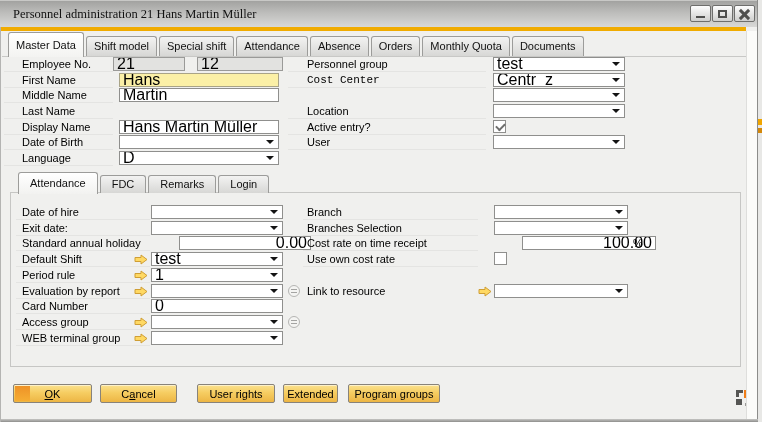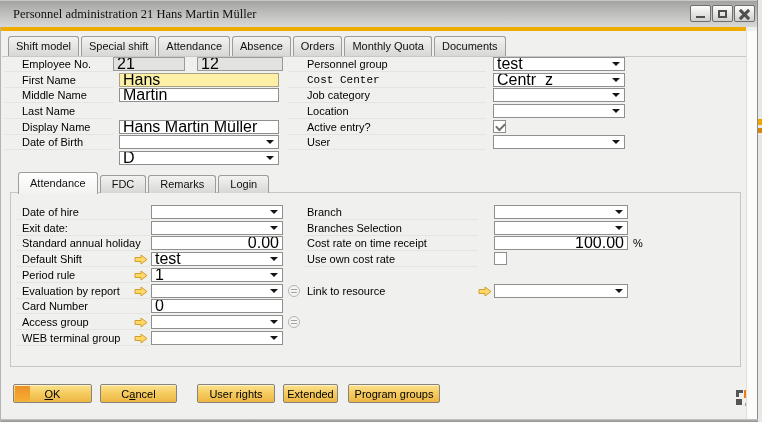--- a/index.html
+++ b/index.html
@@ -44,21 +44,21 @@
 
   .groupframe{position:absolute;left:10px;top:192px;width:731px;height:175px;border:1px solid #c6c6c4;box-sizing:border-box;}
 
   
   .lblcell{position:absolute;height:16px;line-height:16px;font-size:11px;color:#000;
     border-bottom:1px solid #e4e4e2;box-sizing:border-box;white-space:nowrap;overflow:hidden;}
   .fld{position:absolute;height:14px;box-sizing:border-box;border:1px solid #8f8f8d;background:#fff;
     font-size:16px;color:#000;display:flex;align-items:center;padding:0 3px;white-space:nowrap;overflow:hidden;}
   .fld.dis{background:#e2e2e0;border-color:#9a9a98;}
   .fld.yellow{background:#fbf0a6;border-color:#a9a487;}
-  .fld.num{justify-content:flex-end;}
+  .fld.num{justify-content:flex-end;margin-left:28px;}
   .combo{padding-right:14px;}
   .tri{position:absolute;right:4px;top:4px;width:0;height:0;
     border-left:4px solid transparent;border-right:4px solid transparent;border-top:4px solid #141414;}
   .cb{position:absolute;width:13px;height:13px;border:1px solid #8f8f8d;background:#fff;box-sizing:border-box;}
   .check{position:absolute;left:2px;top:2px;width:7px;height:4px;
     border-left:2px solid #6f6f6d;border-bottom:2px solid #6f6f6d;transform:rotate(-45deg);}
   .arrow-slot{position:absolute;width:16px;height:15px;display:flex;align-items:center;justify-content:center;}
   .circle-btn{position:absolute;width:12px;height:12px;border:1px solid #b5b5b3;border-radius:50%;
     background:#f4f4f2;box-sizing:border-box;display:flex;flex-direction:column;justify-content:center;gap:2px;padding:0 2px;}
   .circle-btn i{display:block;height:1px;background:#a4a4a2;}
@@ -91,20 +91,21 @@
       <span class="max-glyph"></span>
     </div>
   <div class="winbtn" style="left:734px;">
       <span class="x1"></span>
       <span class="x2"></span>
     </div>
 
   <div class="accent"></div>
 
   <div class="tabbar">
+    <div class="tab active">Master Data</div>
     <div class="tab">Shift model</div>
     <div class="tab">Special shift</div>
     <div class="tab">Attendance</div>
     <div class="tab">Absence</div>
     <div class="tab">Orders</div>
     <div class="tab">Monthly Quota</div>
     <div class="tab">Documents</div>
   </div>
 
   <div class="lblcell" style="left:4px;top:56px;width:109px;padding-left:18px;">Employee No.</div>
@@ -121,38 +122,38 @@
 
   <div class="lblcell" style="left:4px;top:119px;width:109px;padding-left:18px;">Display Name</div>
   <div class="fld" style="left:119px;top:120px;width:160px;">Hans Martin Müller</div>
 
   <div class="lblcell" style="left:4px;top:134px;width:109px;padding-left:18px;">Date of Birth</div>
   <div class="fld combo" style="left:119px;top:135px;width:160px;">
       <span></span>
       <span class="tri"></span>
     </div>
 
+  <div class="lblcell" style="left:4px;top:150px;width:109px;padding-left:18px;">Language</div>
   <div class="fld combo" style="left:119px;top:151px;width:160px;">
       <span>D</span>
       <span class="tri"></span>
     </div>
 
   <div class="lblcell" style="left:288px;top:56px;width:198px;padding-left:19px;">Personnel group</div>
   <div class="fld combo" style="left:493px;top:57px;width:132px;">
       <span>test</span>
       <span class="tri"></span>
     </div>
 
   <div class="lblcell" style="left:288px;top:72px;width:198px;padding-left:19px;font-family:Liberation Mono, monospace;">Cost Center</div>
   <div class="fld combo" style="left:493px;top:73px;width:132px;">
       <span>Centr_z</span>
       <span class="tri"></span>
     </div>
 
-  <div class="lblcell" style="left:288px;top:87px;width:198px;padding-left:19px;">Job category</div>
   <div class="fld combo" style="left:493px;top:88px;width:132px;">
       <span></span>
       <span class="tri"></span>
     </div>
 
   <div class="lblcell" style="left:288px;top:103px;width:198px;padding-left:19px;">Location</div>
   <div class="fld combo" style="left:493px;top:104px;width:132px;">
       <span></span>
       <span class="tri"></span>
     </div>

